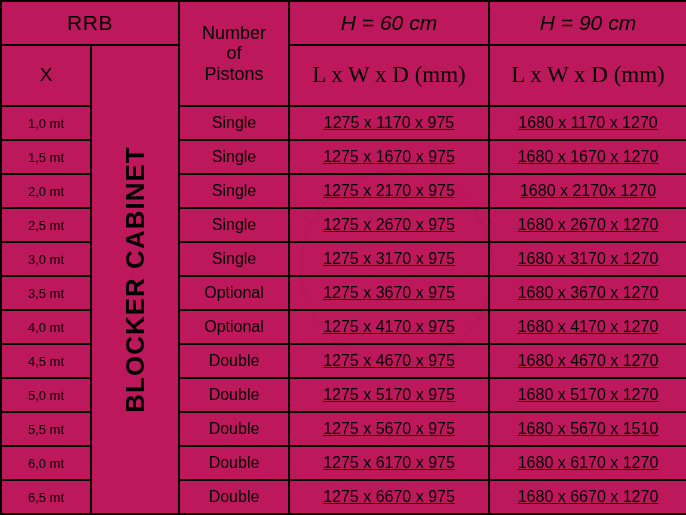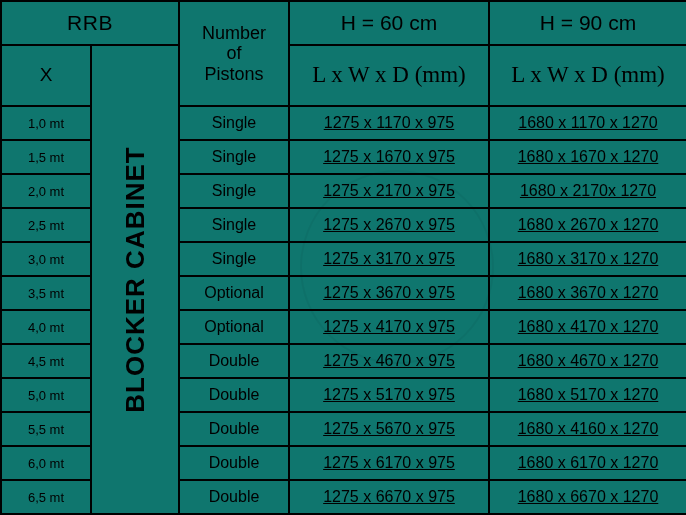--- a/index.html
+++ b/index.html
@@ -25,21 +25,21 @@
     table-layout: fixed;
     width: 686px;
     height: 515px;
   }
   table.spec td, table.spec th {
     border: 2px solid #000000;
     text-align: center;
     vertical-align: middle;
     padding: 0;
     font-weight: normal;
-    background: #0f766e;
+    background: #be185d;
   }
   
   col.c-x      { width: 90px; }
   col.c-cab    { width: 88px; }
   col.c-pist   { width: 110px; }
   col.c-h60    { width: 200px; }
   col.c-h90    { width: 198px; }
 
   .hdr-rrb {
     font-size: 21px;
@@ -48,20 +48,21 @@
   }
   .hdr-pistons {
     font-size: 18px;
     font-weight: bold;
     line-height: 1.12;
     padding: 2px 4px;
   }
   .hdr-h {
     font-size: 21px;
     font-weight: bold;
+    font-style: italic;
   }
   .hdr-x {
     font-size: 19px;
     font-weight: bold;
   }
   .hdr-lwd {
     font-size: 23px;
     font-weight: bold;
     font-family: Liberation Serif, serif;
   }
@@ -193,21 +194,21 @@
       <tr>
         <td class="cell cell-x">5,0 mt</td>
         <td class="cell">Double</td>
         <td class="cell cell-dim">1275 x 5170 x 975</td>
         <td class="cell cell-dim">1680 x 5170 x 1270</td>
       </tr>
       <tr>
         <td class="cell cell-x">5,5 mt</td>
         <td class="cell">Double</td>
         <td class="cell cell-dim">1275 x 5670 x 975</td>
-        <td class="cell cell-dim">1680 x 4160 x 1270</td>
+        <td class="cell cell-dim">1680 x 5670 x 1510</td>
       </tr>
       <tr>
         <td class="cell cell-x">6,0 mt</td>
         <td class="cell">Double</td>
         <td class="cell cell-dim">1275 x 6170 x 975</td>
         <td class="cell cell-dim">1680 x 6170 x 1270</td>
       </tr>
       <tr>
         <td class="cell cell-x">6,5 mt</td>
         <td class="cell">Double</td>

